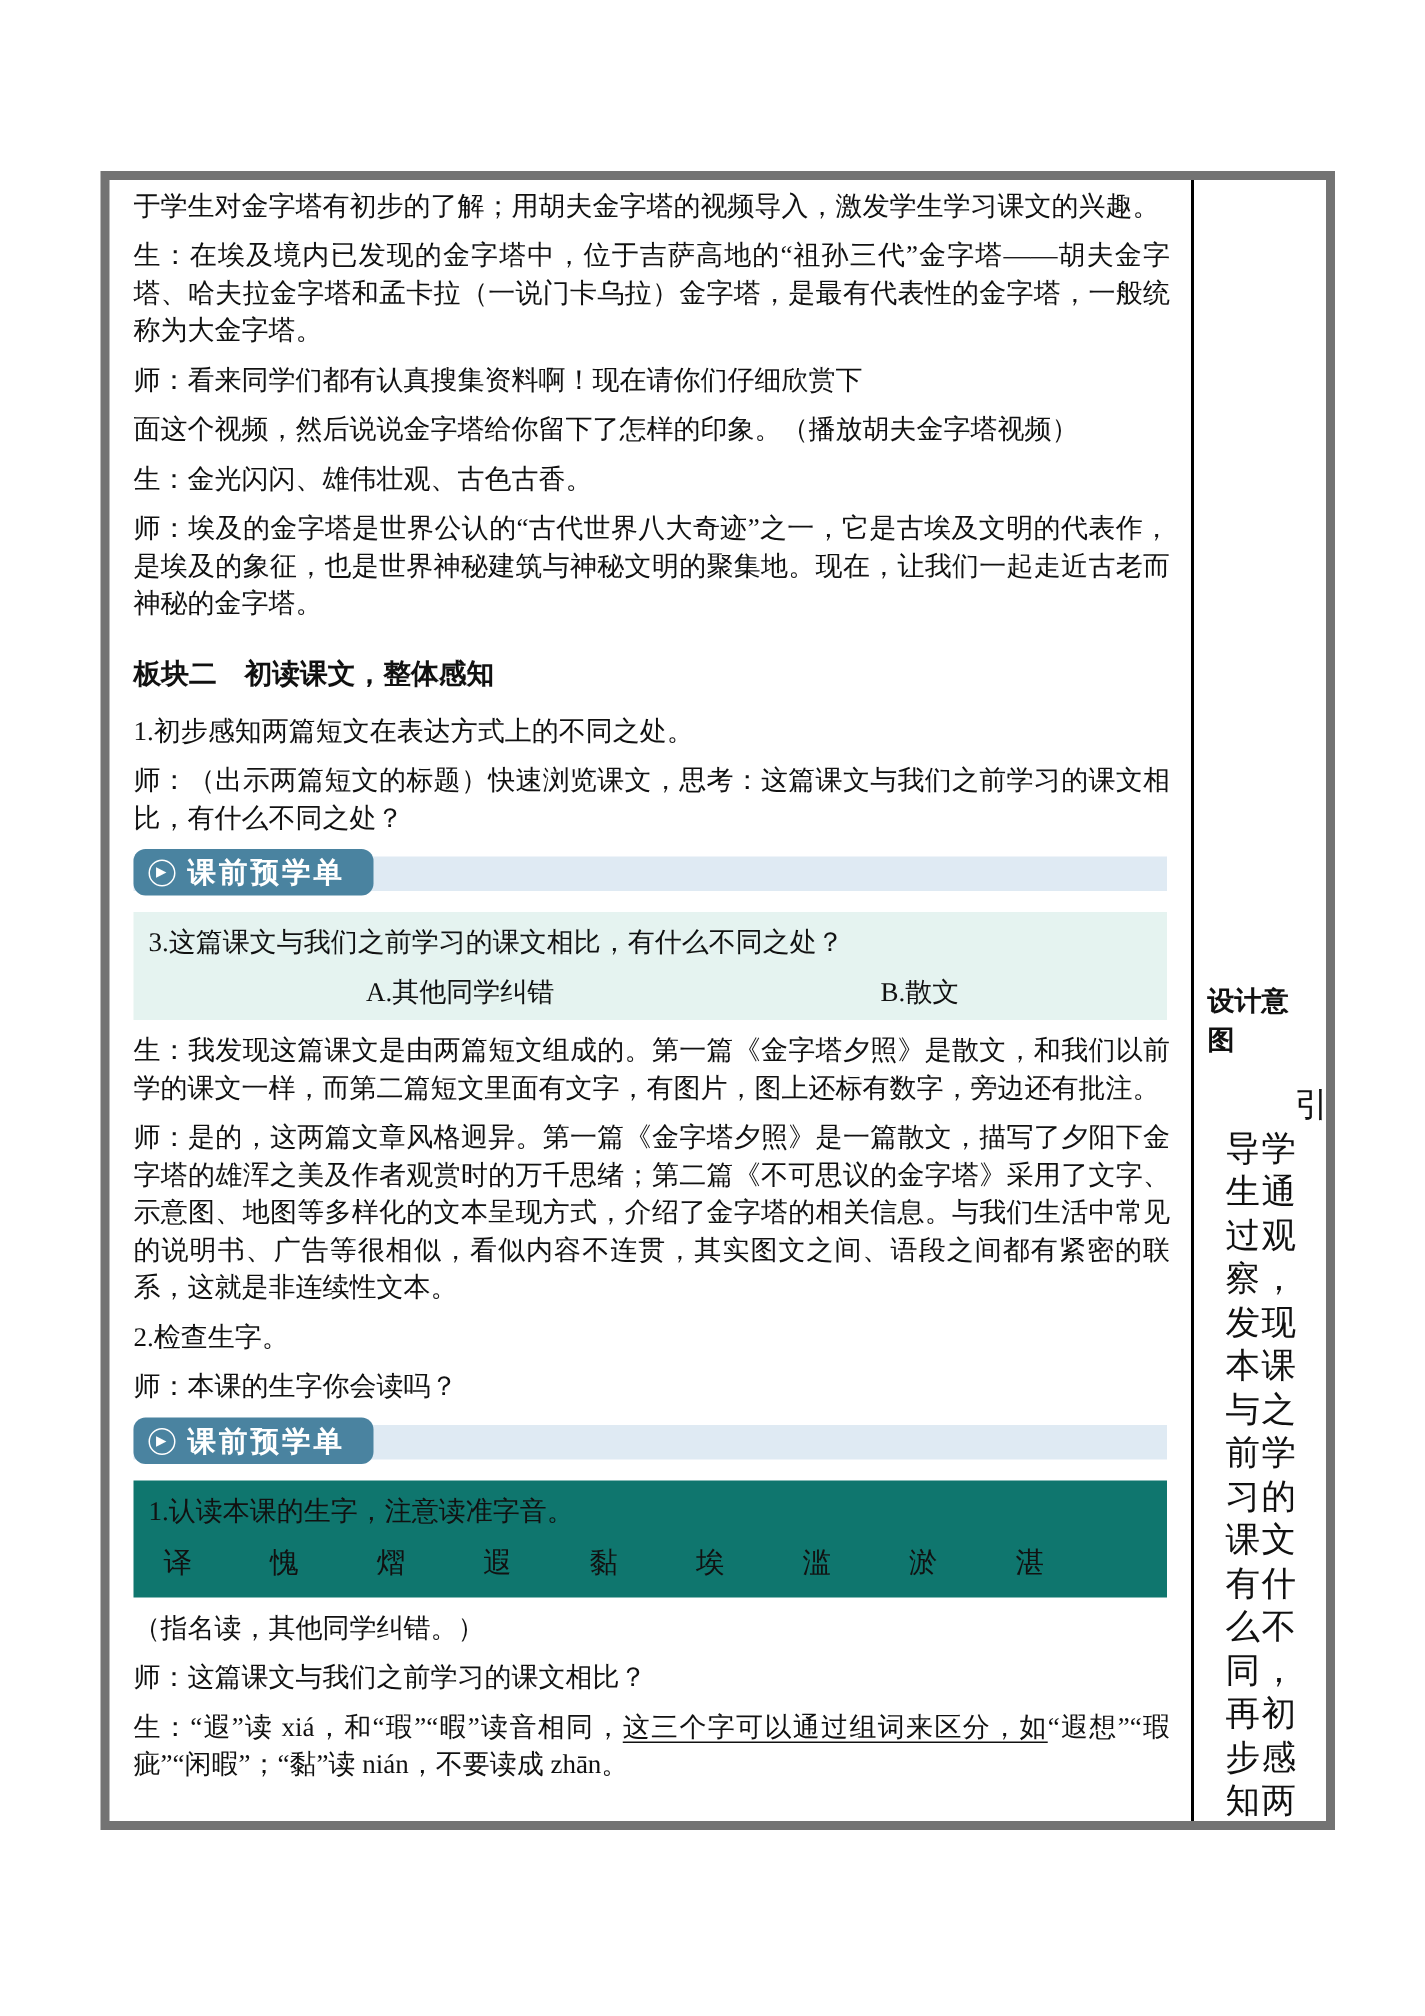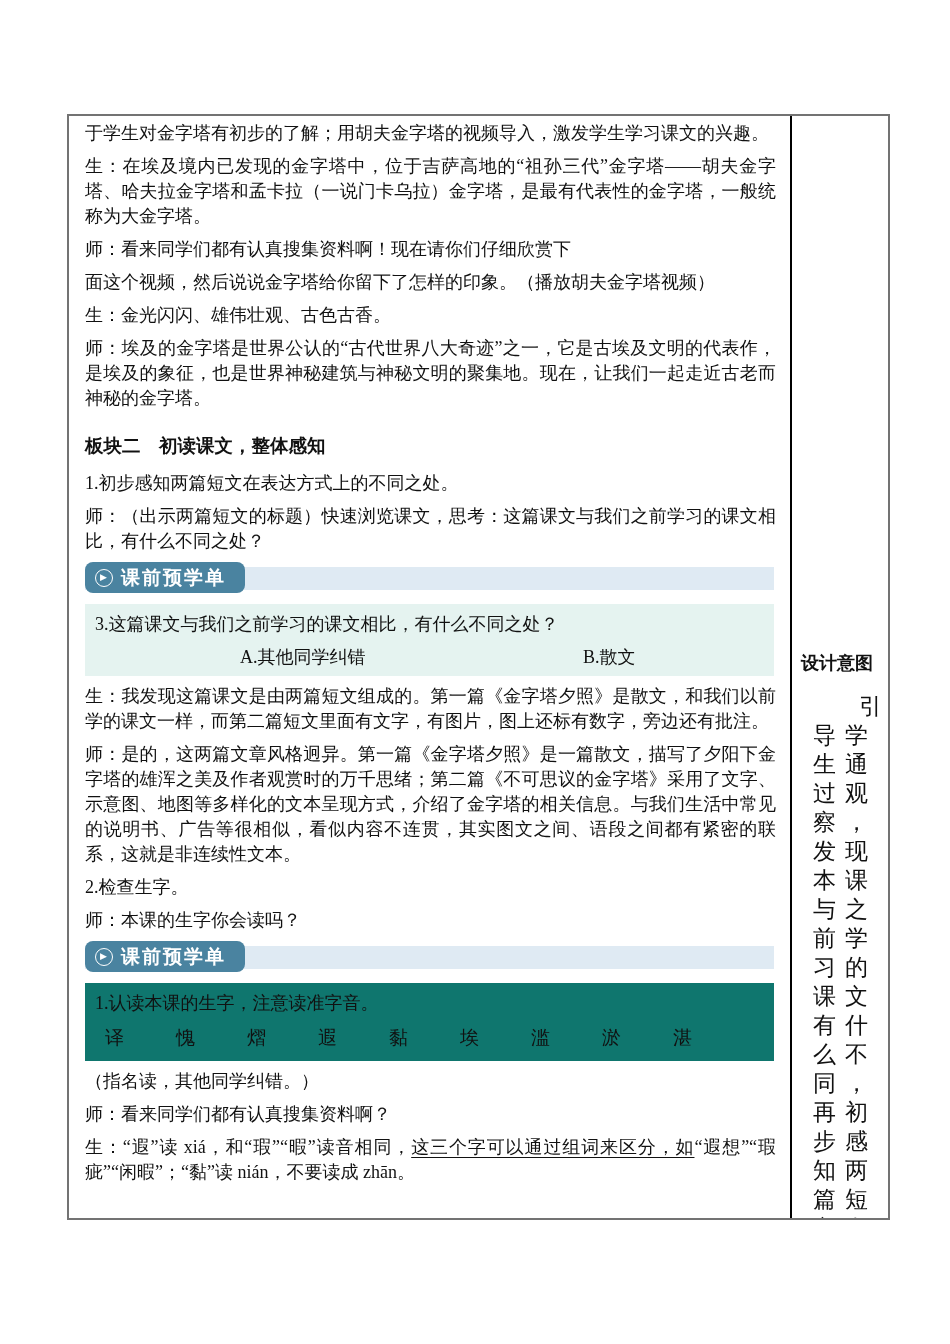--- a/index.html
+++ b/index.html
@@ -4,21 +4,21 @@
 <style>
   html,body{margin:0;padding:0;background:#ffffff;}
   body{
     width:950px;height:1344px;position:relative;
     font-family:"Liberation Serif","DejaVu Serif",serif;
     color:#111;
     -webkit-font-smoothing:antialiased;
   }
   .doc-table{
     position:absolute;left:67px;top:114px;width:823px;height:1106px;
-    border:2px solid #737373;box-sizing:border-box;display:flex;background:#fff;
+    border:6px solid #737373;box-sizing:border-box;display:flex;background:#fff;
   }
   .main-col{
     width:721px;box-sizing:border-box;overflow:hidden;
     padding:5px 14px 0 16px;
   }
   .side-col{
     flex:1;border-left:2px solid #000;box-sizing:border-box;overflow:hidden;
     padding:534px 8px 0 9px;
   }
   .para{
@@ -120,21 +120,21 @@
         <span>遐</span>
         <span>黏</span>
         <span>埃</span>
         <span>滥</span>
         <span>淤</span>
         <span>湛</span>
       </div>
     </div>
 
     <p class="para">（指名读，其他同学纠错。）</p>
-    <p class="para">师：看来同学们都有认真搜集资料啊？</p>
+    <p class="para">师：这篇课文与我们之前学习的课文相比？</p>
     <p class="para"><span>生：“遐”读 xiá，和“瑕”“暇”读音相同，</span><span class="uline">这三个字可以通过组词来区分，如</span><span>“遐想”“瑕疵”“闲暇”；“黏”读 nián，不要读成 zhān。</span></p>
 
   </div>
 
   <div class="side-col">
     <p class="side-title">设计意图</p>
     <p class="side-body">引导学生通过观察，发现本课与之前学习的课文有什么不同，再初步感知两篇短文在表达方式上的不同之处，初步了解非连续性文本的特点。</p>
   </div>
 
 </div>

